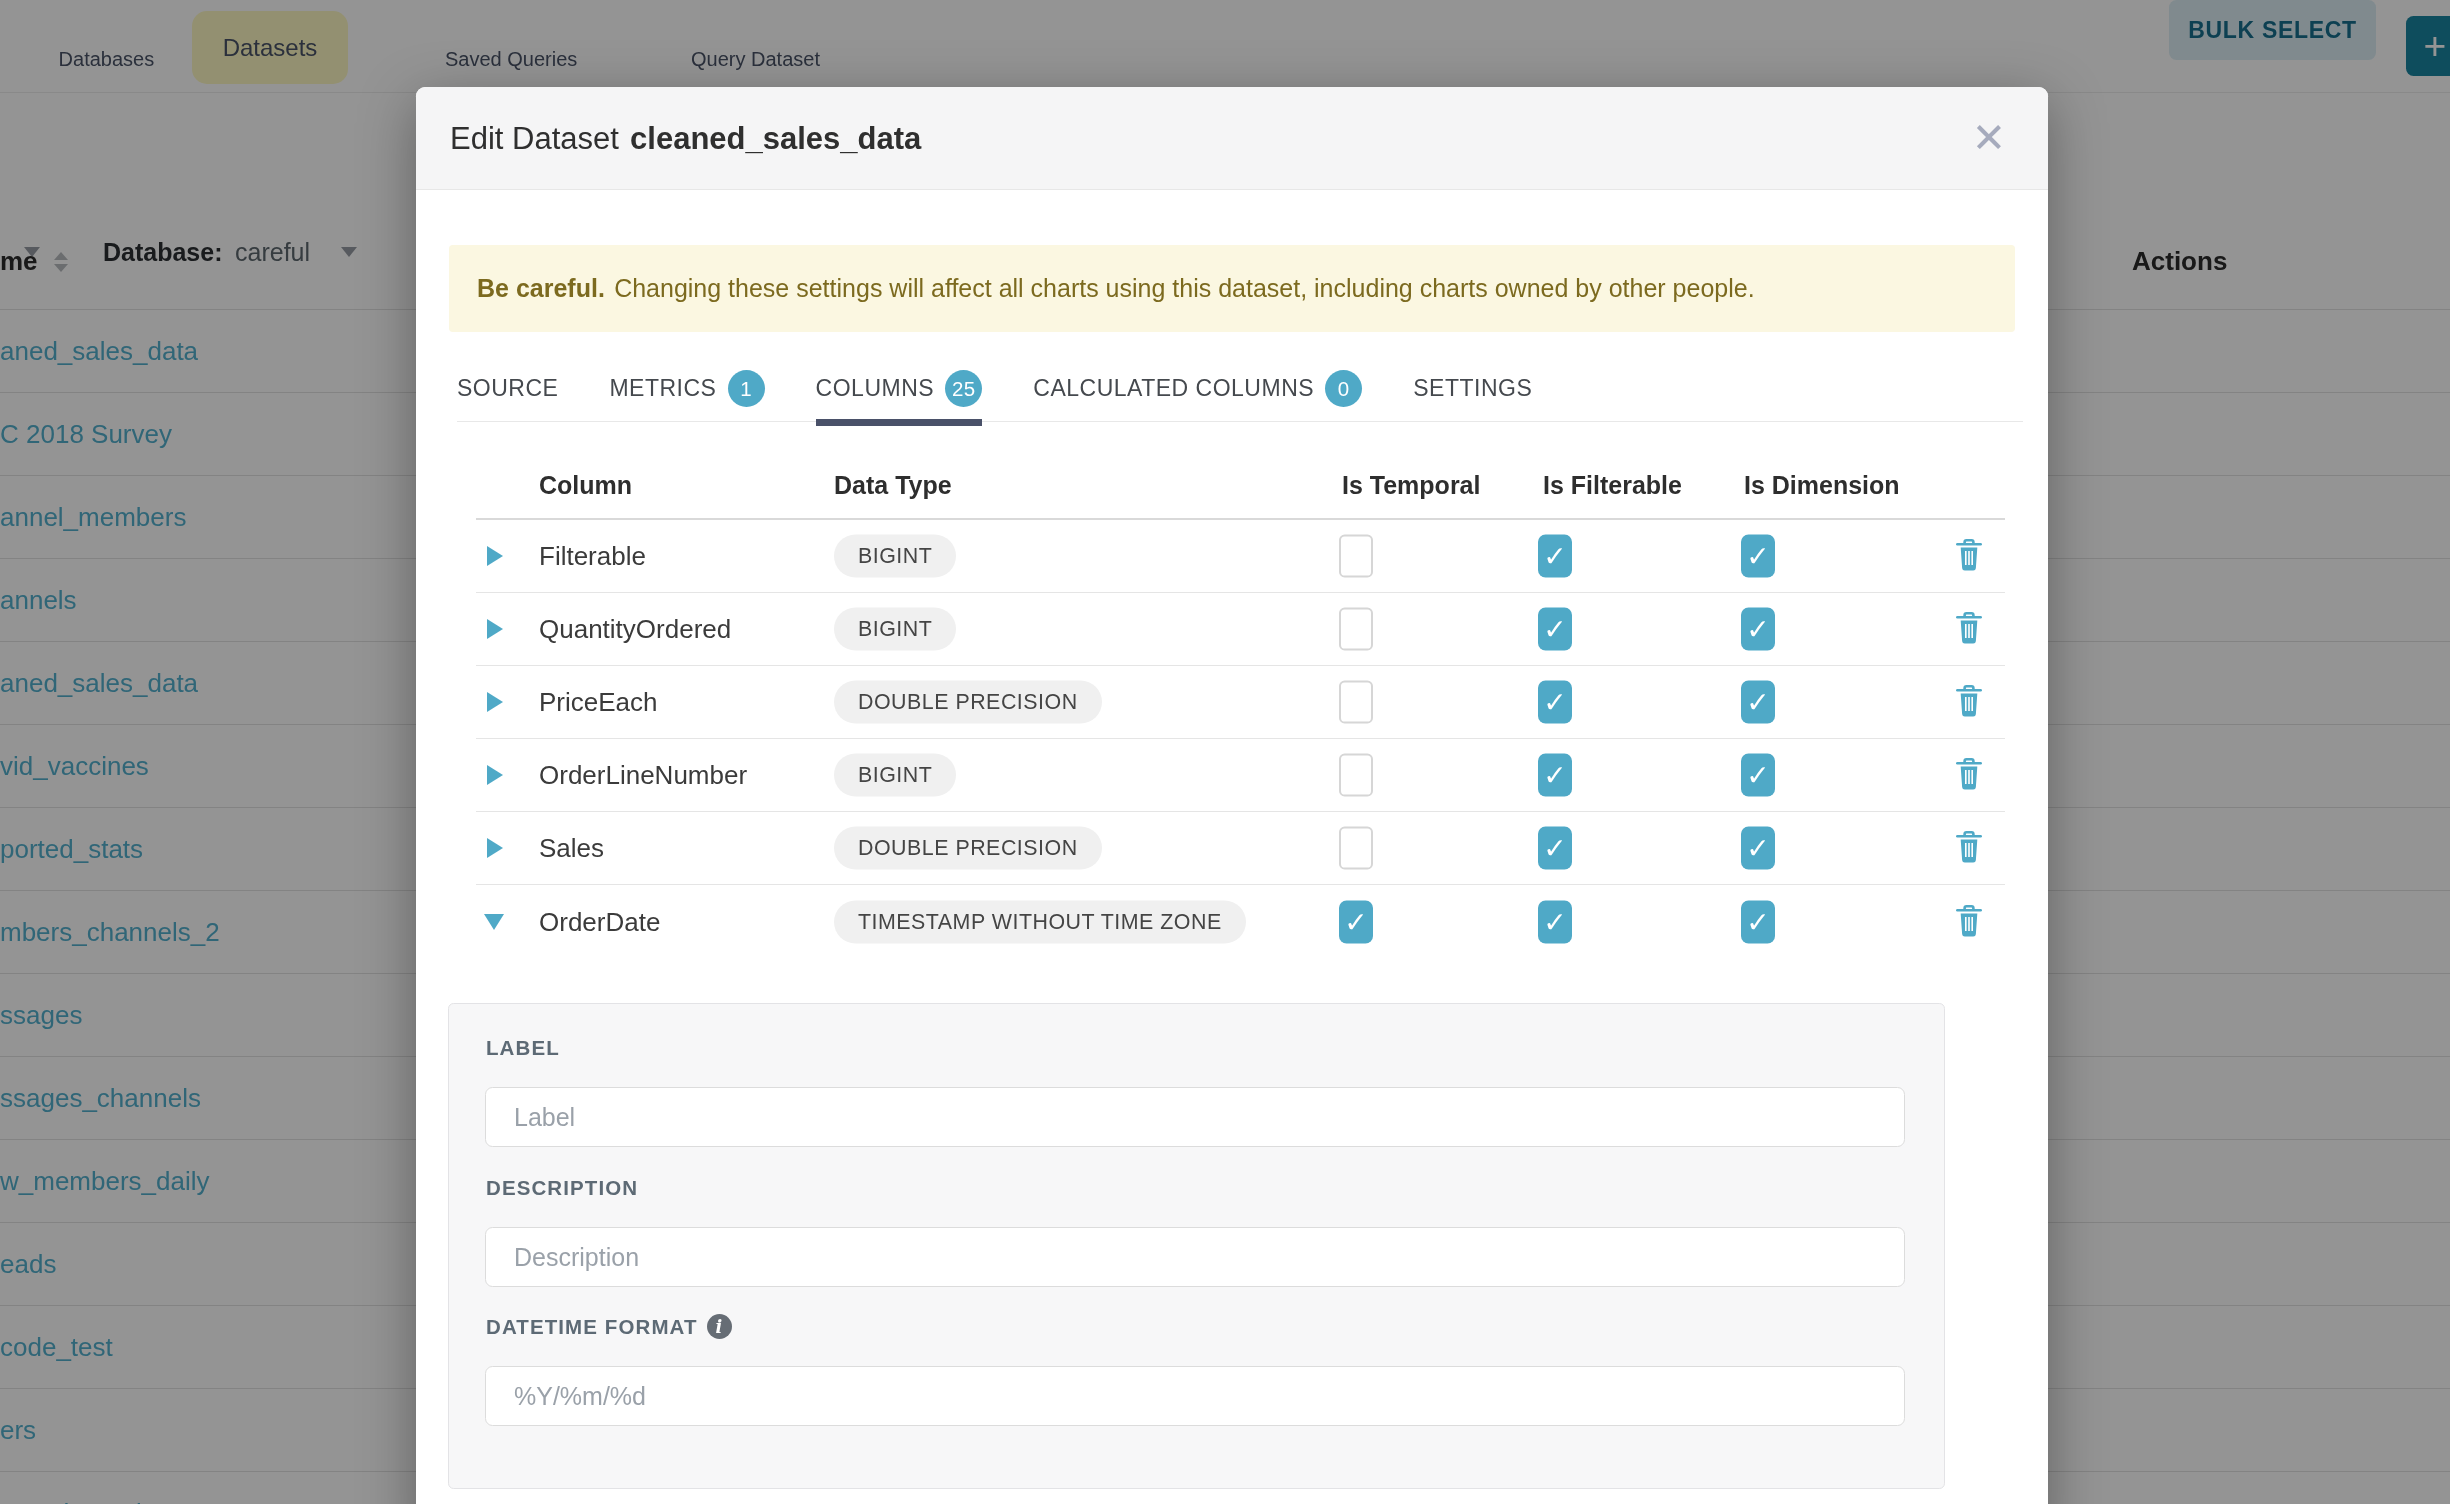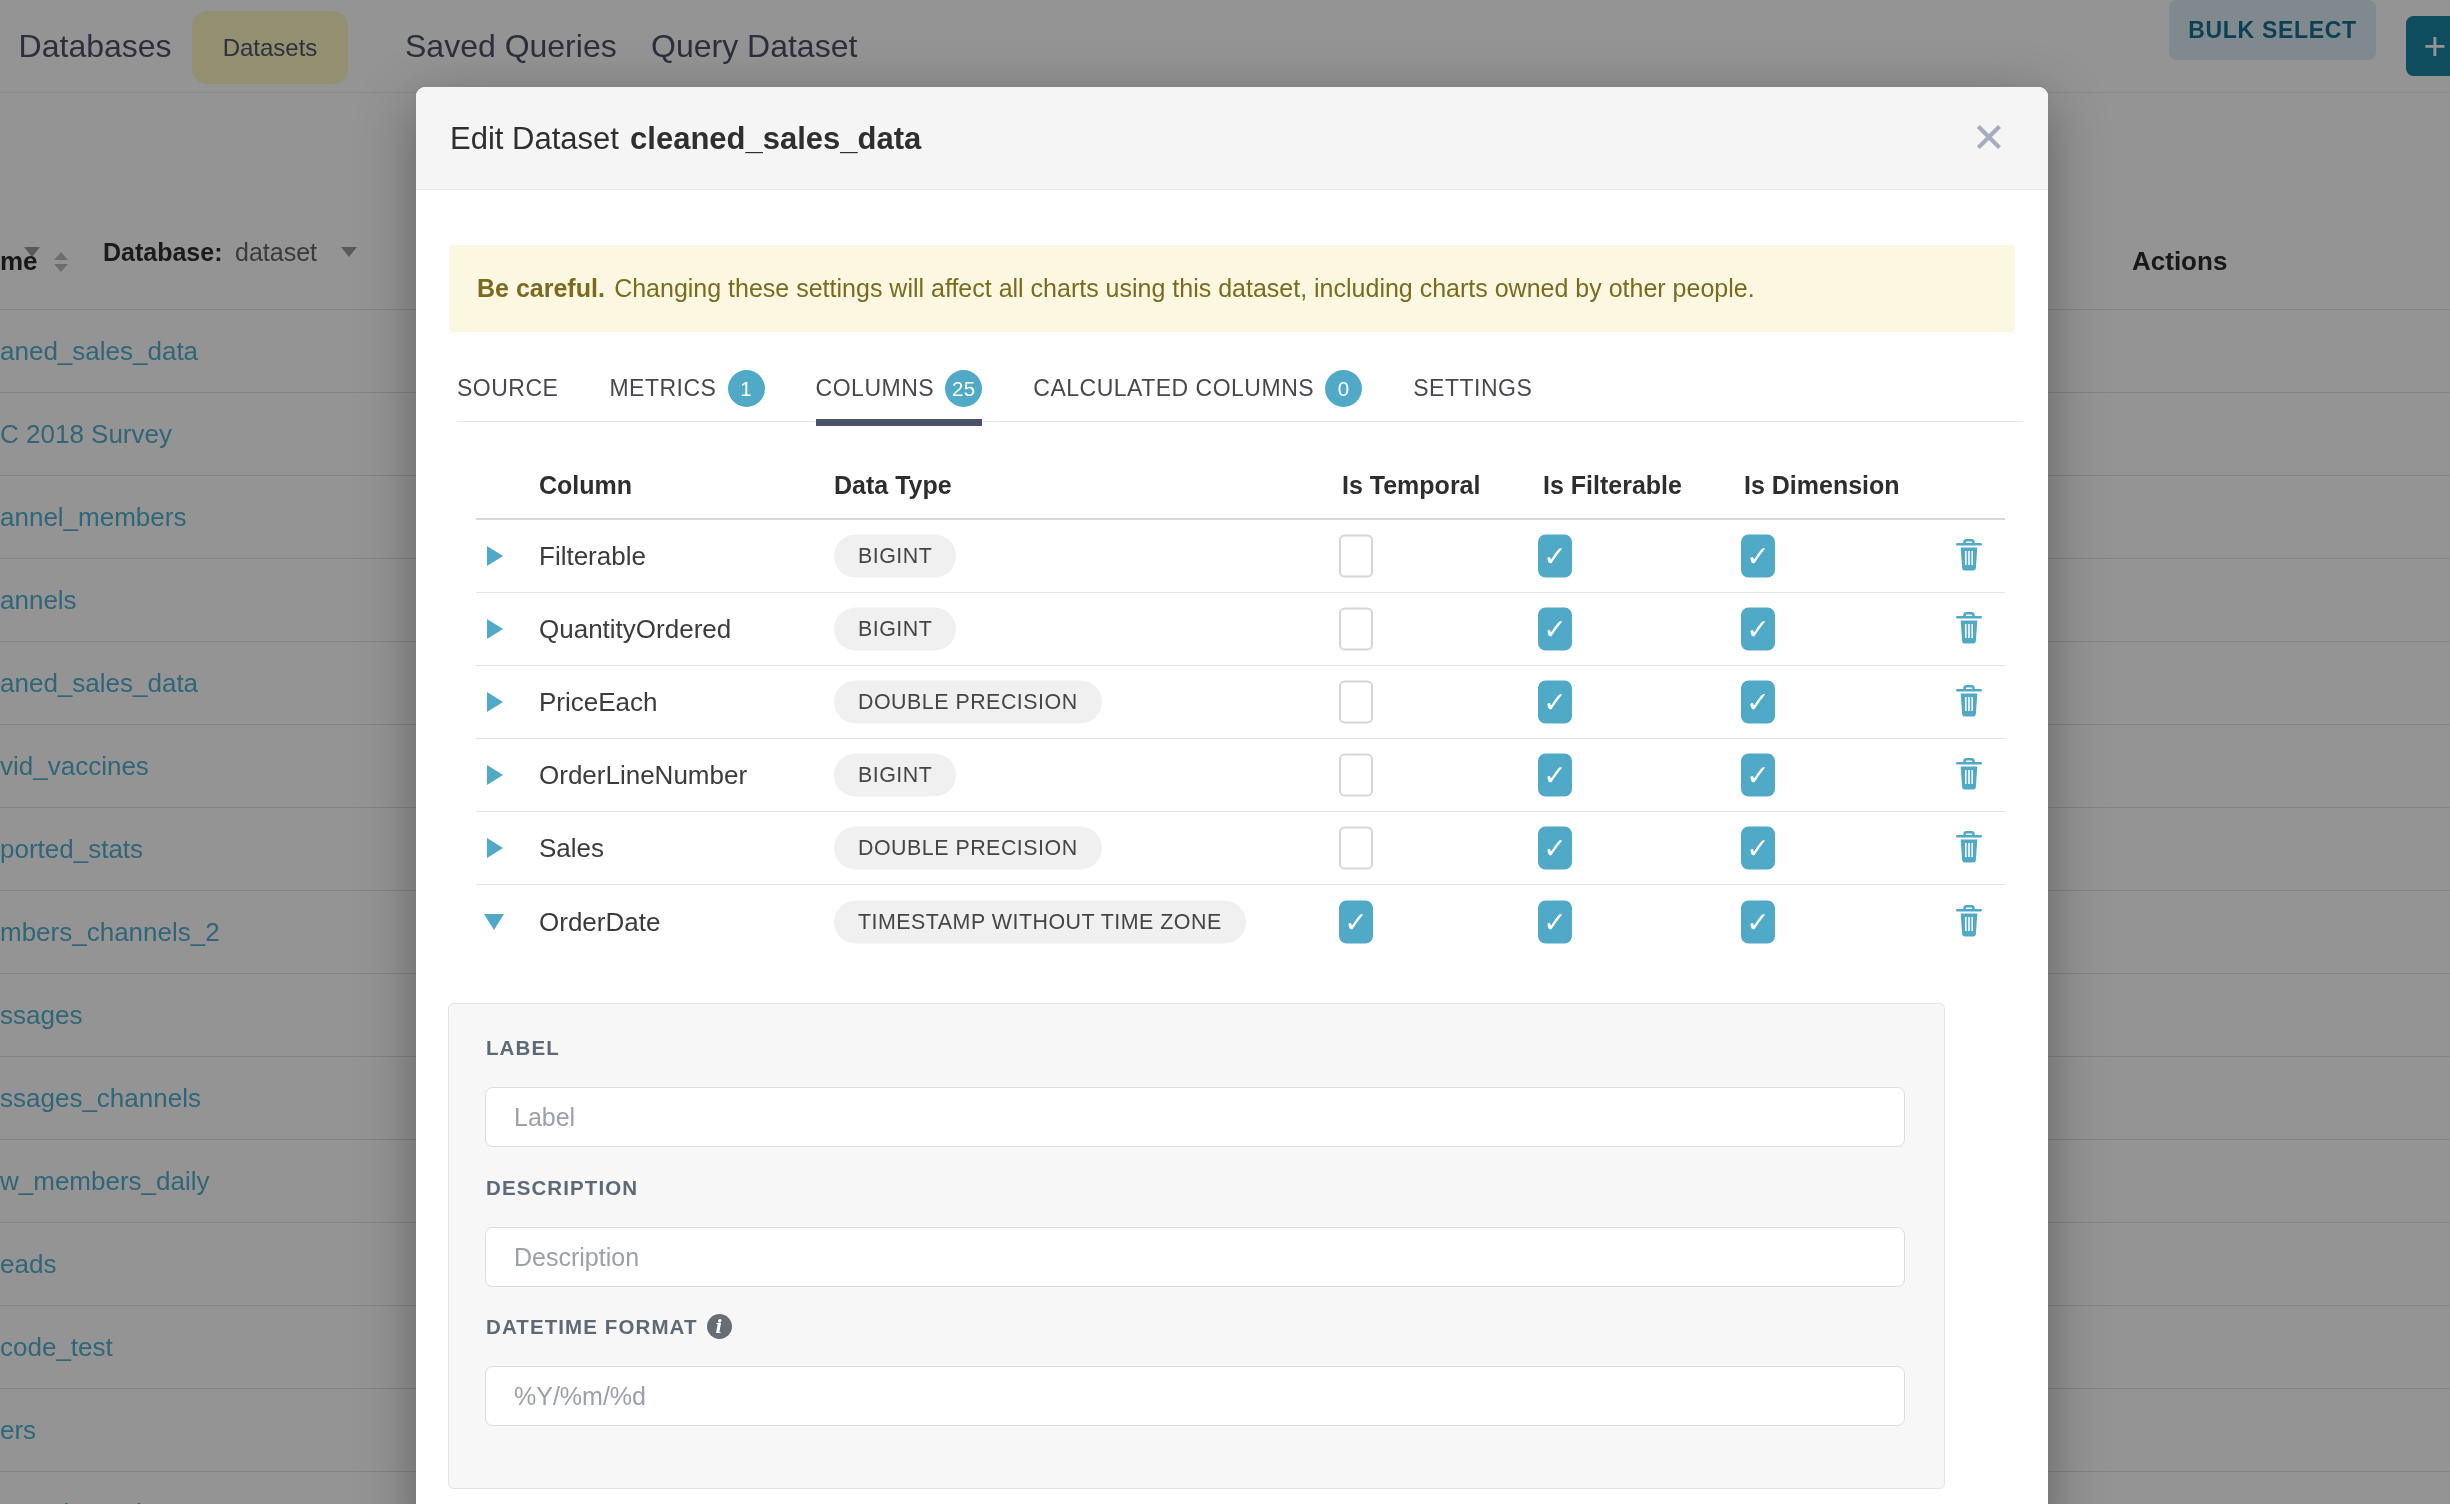--- a/index.html
+++ b/index.html
@@ -16,21 +16,21 @@
     font-family:"Liberation Sans", sans-serif;
     background:#fff;
     position:relative;
     color:#333;
   }
   .stage{position:absolute;inset:0;width:2450px;height:1505px;overflow:hidden;}
 
   
   .bg{position:absolute;inset:0;z-index:1;background:#fff;}
   .topnav{position:absolute;left:0;top:0;right:0;height:93px;background:#fff;border-bottom:1.9px solid #ececec;}
-  .nav-item{position:absolute;top:0;height:93px;display:flex;align-items:center;font-size:32px;color:var(--nav-text);}
+  .nav-item{position:absolute;top:13px;height:93px;display:flex;align-items:center;font-size:20px;color:var(--nav-text);margin-left:40px;}
   .nav-pill{position:absolute;left:192px;top:11.2px;width:156px;height:73px;background:#fef9c3;border-radius:15px;display:flex;align-items:center;justify-content:center;font-size:24px;color:var(--nav-text);}
   .bulk-btn{position:absolute;left:2169px;top:0;width:207px;height:60px;border-radius:7.5px;background:#dceef5;color:#176f8d;font-size:23px;font-weight:600;letter-spacing:0.7px;display:flex;align-items:center;justify-content:center;}
   .add-btn{position:absolute;left:2406px;top:16px;width:58px;height:60px;border-radius:7.5px;background:#1985a0;color:#fff;font-size:39px;display:flex;align-items:center;justify-content:center;}
 
   .toolbar{position:absolute;left:0;top:93px;right:0;height:124px;background:#fff;}
   .caret-sm{width:0;height:0;border-left:8.4px solid transparent;border-right:8.4px solid transparent;border-top:10.3px solid #979ca4;display:inline-block;}
   .tb-caret1{position:absolute;left:24px;top:154px;}
   .tb-db-label{position:absolute;left:103px;top:145px;font-size:25px;font-weight:700;color:#2b2f33;}
   .tb-db-value{position:absolute;left:235px;top:145px;font-size:25px;color:#5d686e;}
   .tb-caret2{position:absolute;left:341px;top:154px;}
@@ -102,21 +102,21 @@
       <div class="nav-item" style="left:651px">Query Dataset</div>
       <div class="bulk-btn">BULK SELECT</div>
       <div class="add-btn">
         <span>+</span>
       </div>
     </div>
 
     <div class="toolbar">
       <span class="caret-sm tb-caret1"></span>
       <span class="tb-db-label">Database:</span>
-      <span class="tb-db-value">dataset</span>
+      <span class="tb-db-value">careful</span>
       <span class="caret-sm tb-caret2"></span>
     </div>
 
     <div class="bg-header-name">me</div>
     <div class="sort-icon">
         <div class="up"></div>
         <div class="down"></div>
       </div>
     <div class="bg-header-actions">Actions</div>
 

